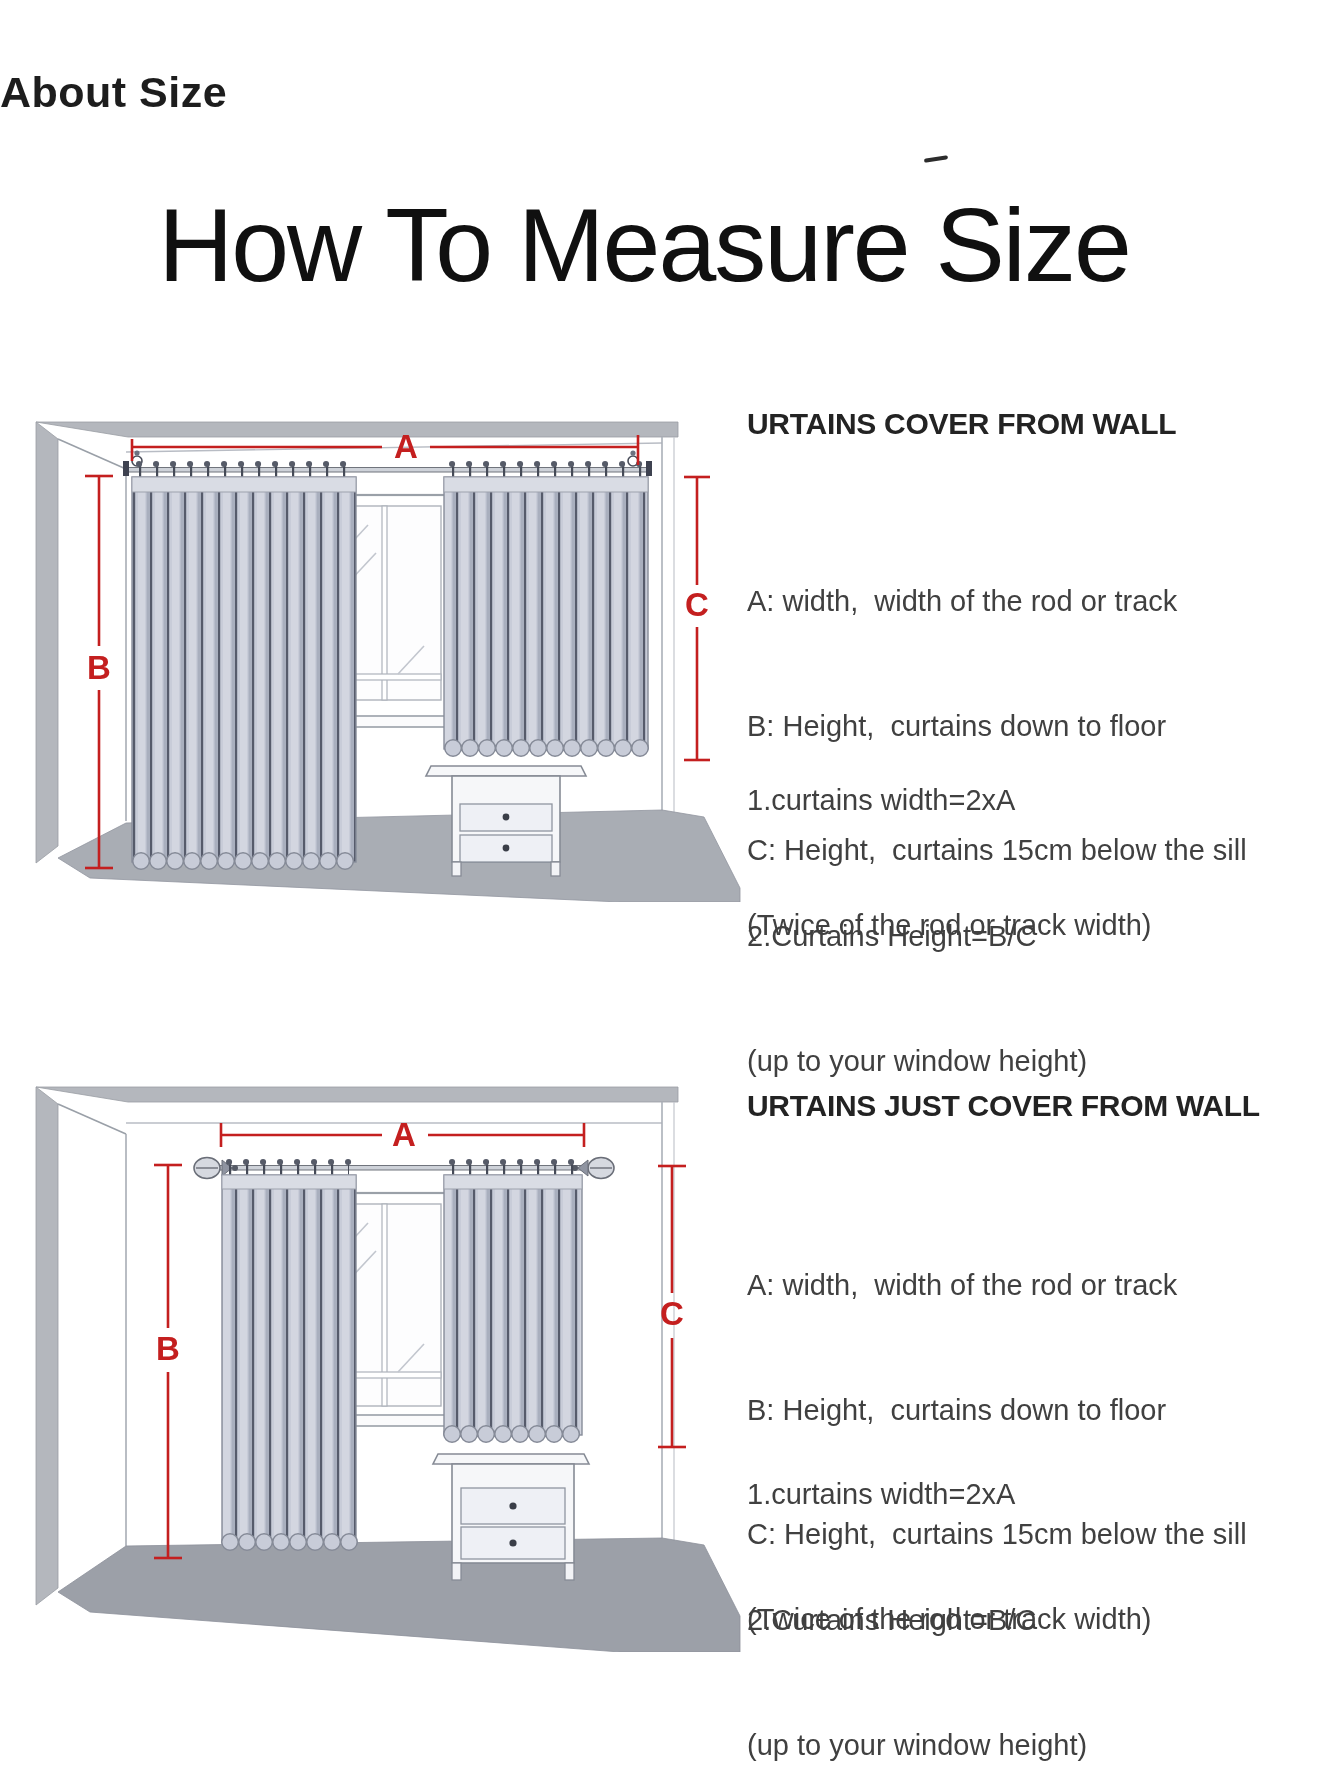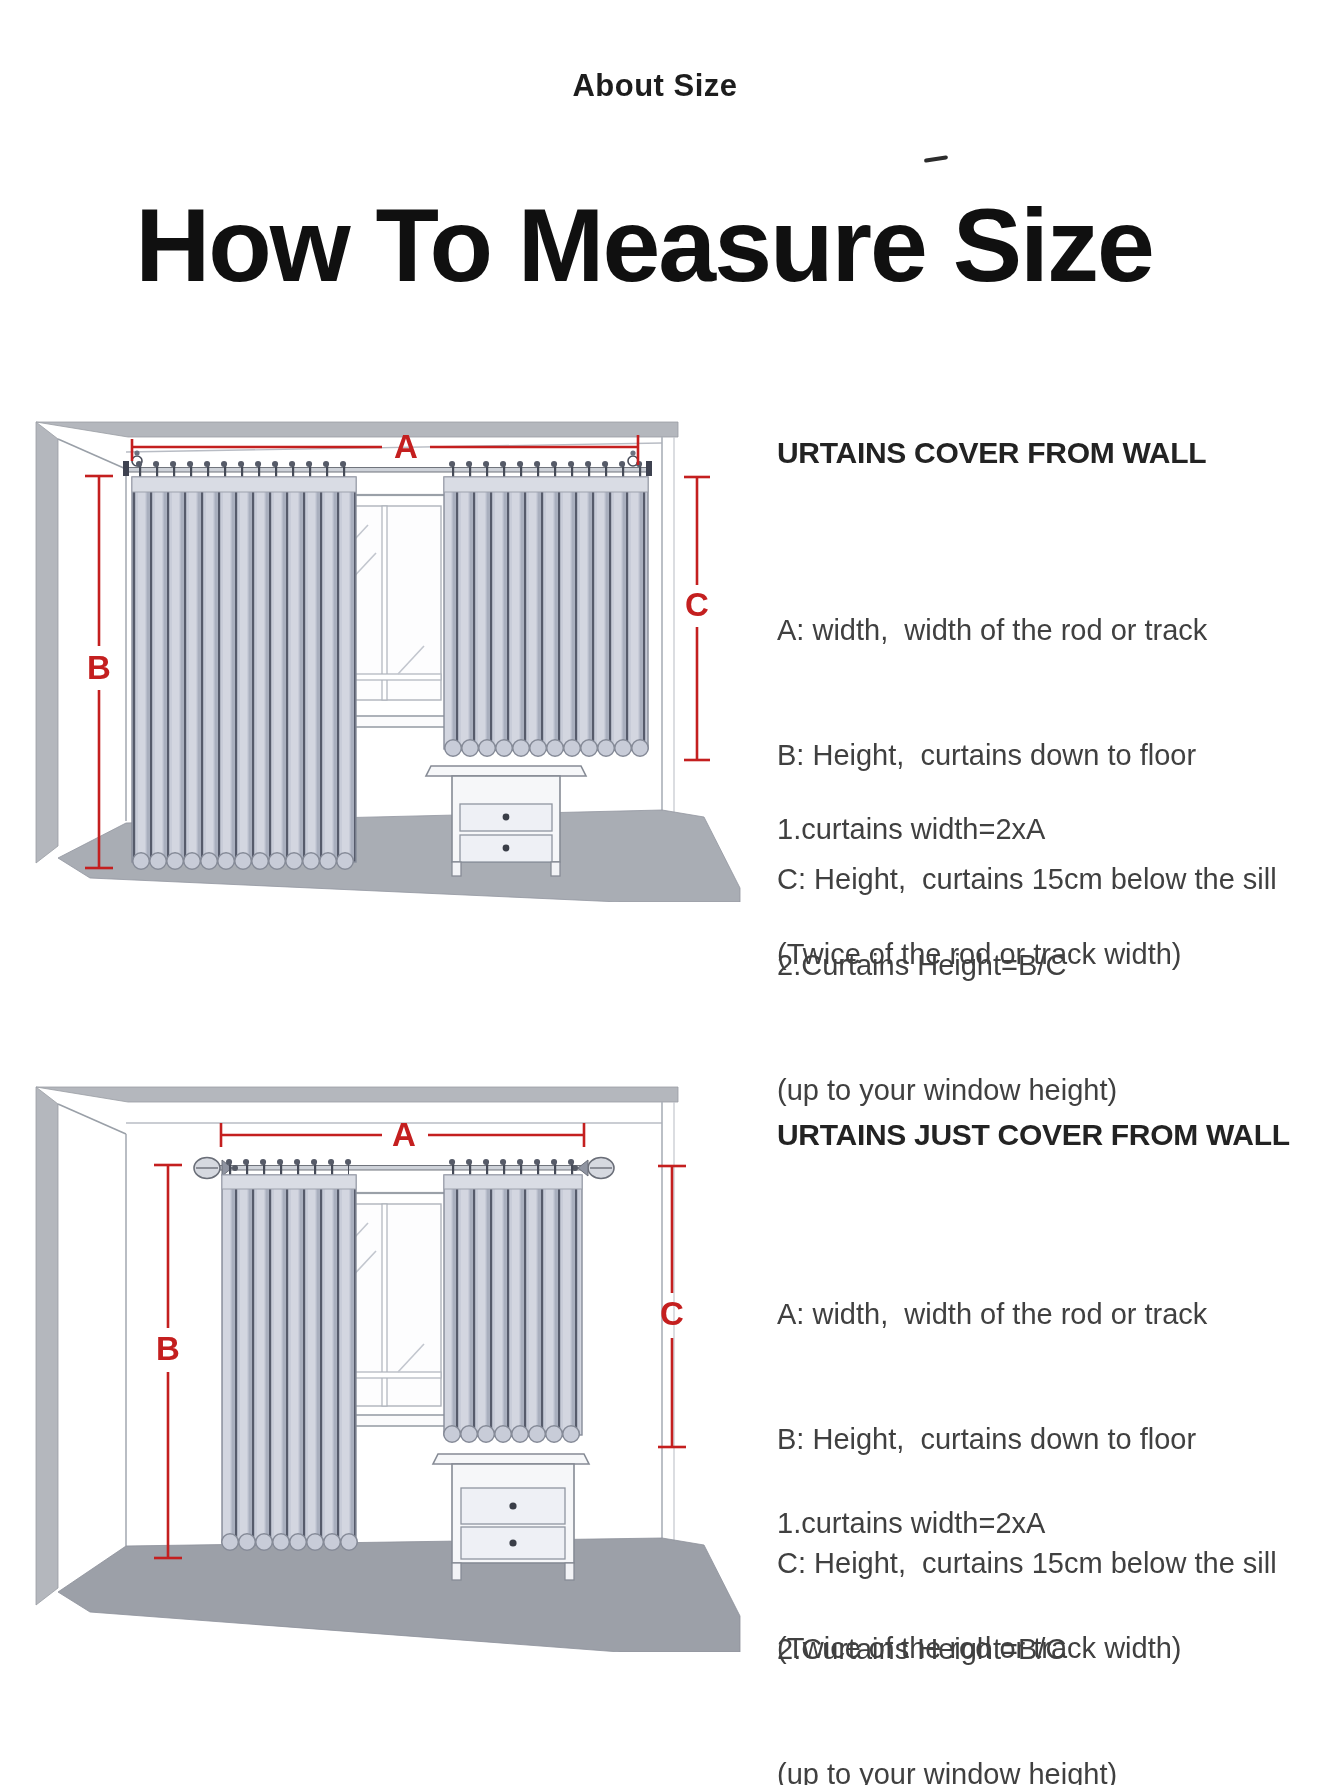--- a/index.html
+++ b/index.html
@@ -2,32 +2,32 @@
 <html><head>
 <meta charset="utf-8">
 <style>
   html,body{margin:0;padding:0;}
   body{
     width:1340px;height:1785px;position:relative;background:#ffffff;
     font-family:"Liberation Sans",sans-serif;overflow:hidden;
   }
   .abs{position:absolute;}
   .title-small{
-    left:0;top:68px;width:1310px;text-align:center;
-    font-size:31px;font-weight:bold;color:#1d1d1d;letter-spacing:0.5px;
+    left:0;top:68px;width:1310px;text-align:left;
+    font-size:43px;font-weight:bold;color:#1d1d1d;letter-spacing:0.5px;
   }
   .title-large{
     left:0;top:186px;width:1288px;text-align:center;
-    font-size:104px;font-weight:700;color:#101010;letter-spacing:-2px;
+    font-size:104px;font-weight:400;color:#101010;letter-spacing:-2px;
   }
   .artifact{
     left:924px;top:157px;width:24px;height:4px;background:#2c2c2c;
     border-radius:3px;transform:rotate(-9deg);
   }
-  .txtcol{left:777px;width:560px;margin-top:29px;}
+  .txtcol{left:747px;width:560px;}
   .sec-heading{
     font-size:30px;font-weight:bold;color:#232323;letter-spacing:-0.3px;
     white-space:pre-wrap;
   }
   .bodytext{
     font-size:29px;color:#404040;line-height:41.5px;white-space:pre-wrap;
   }
   svg text.mlabel{
     font-family:"Liberation Sans",sans-serif;font-size:33px;font-weight:bold;
     fill:#c41f1f;

